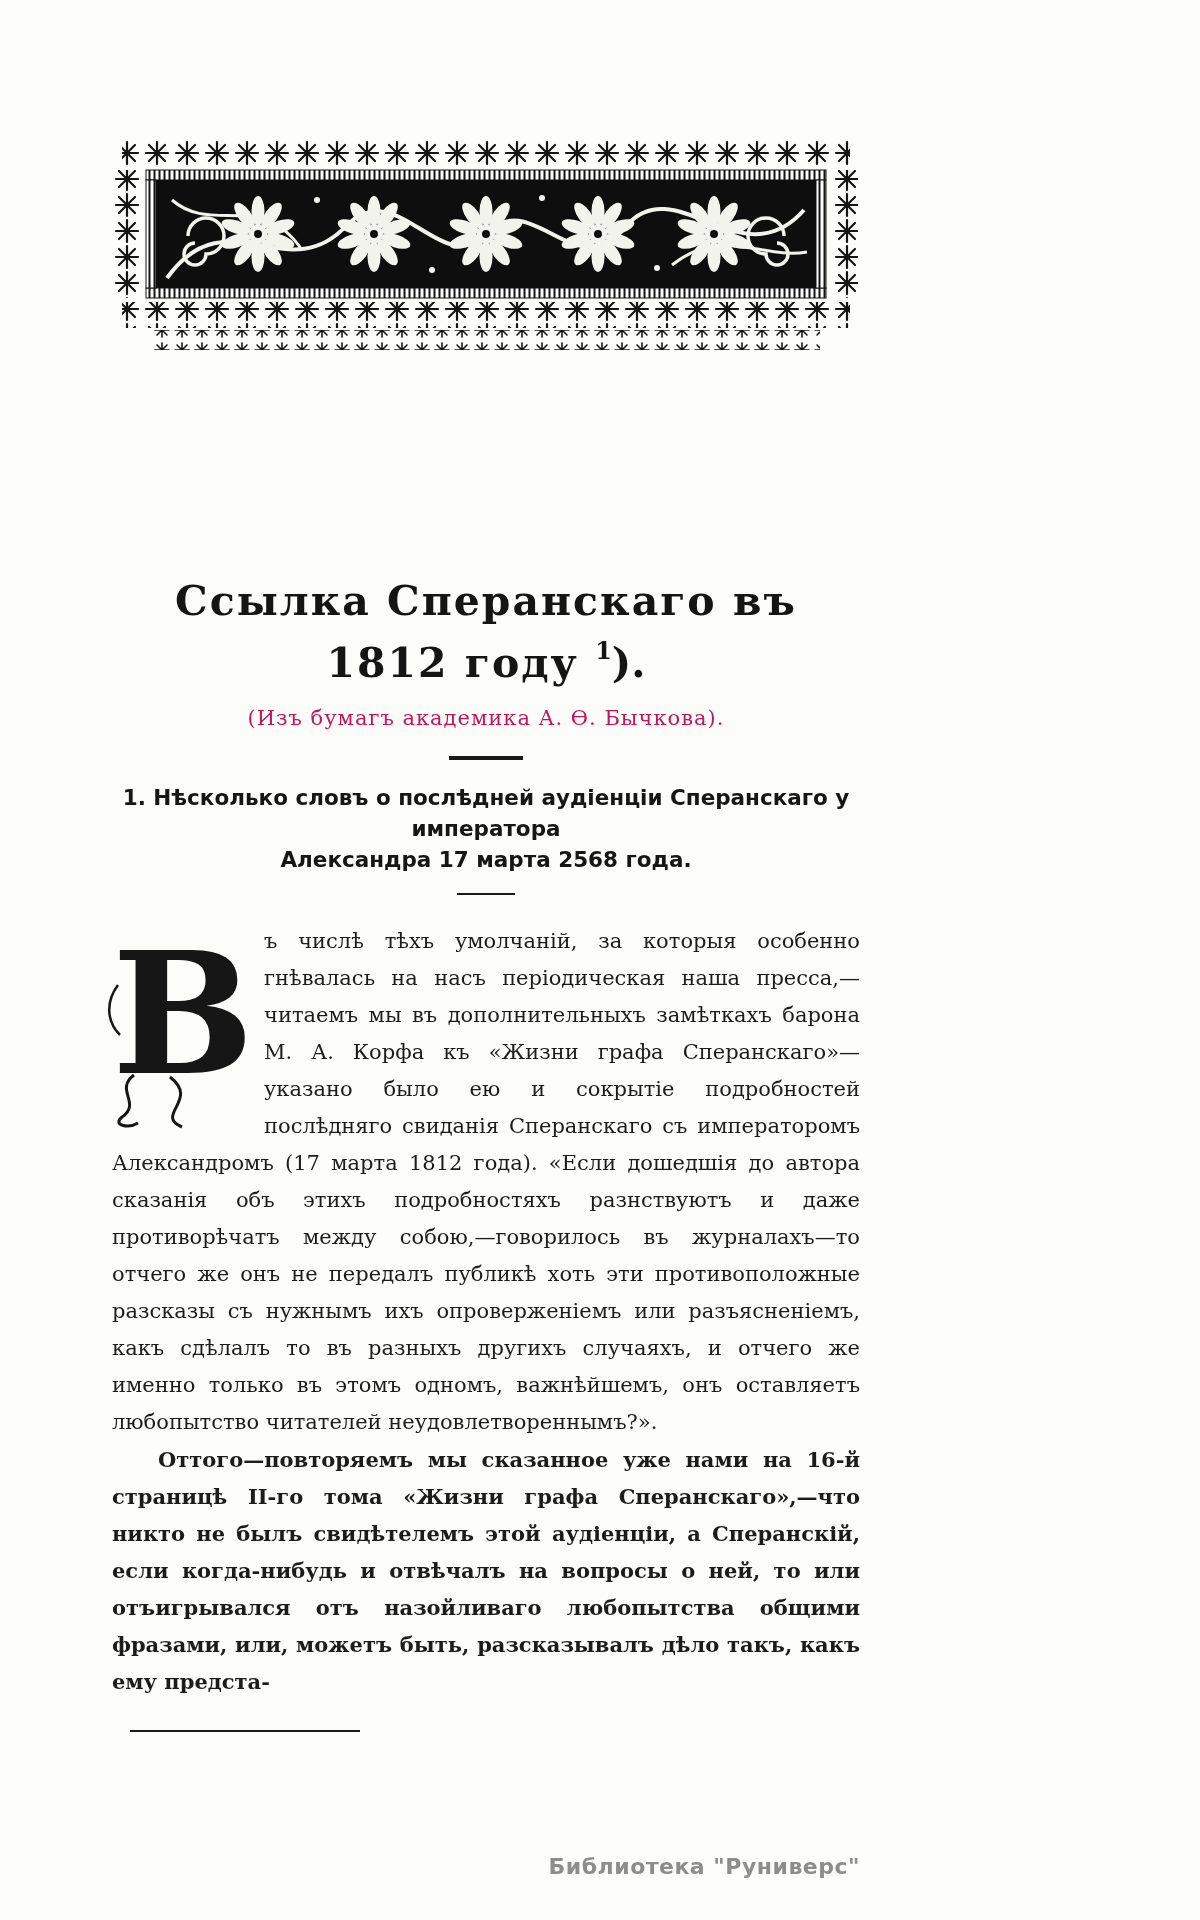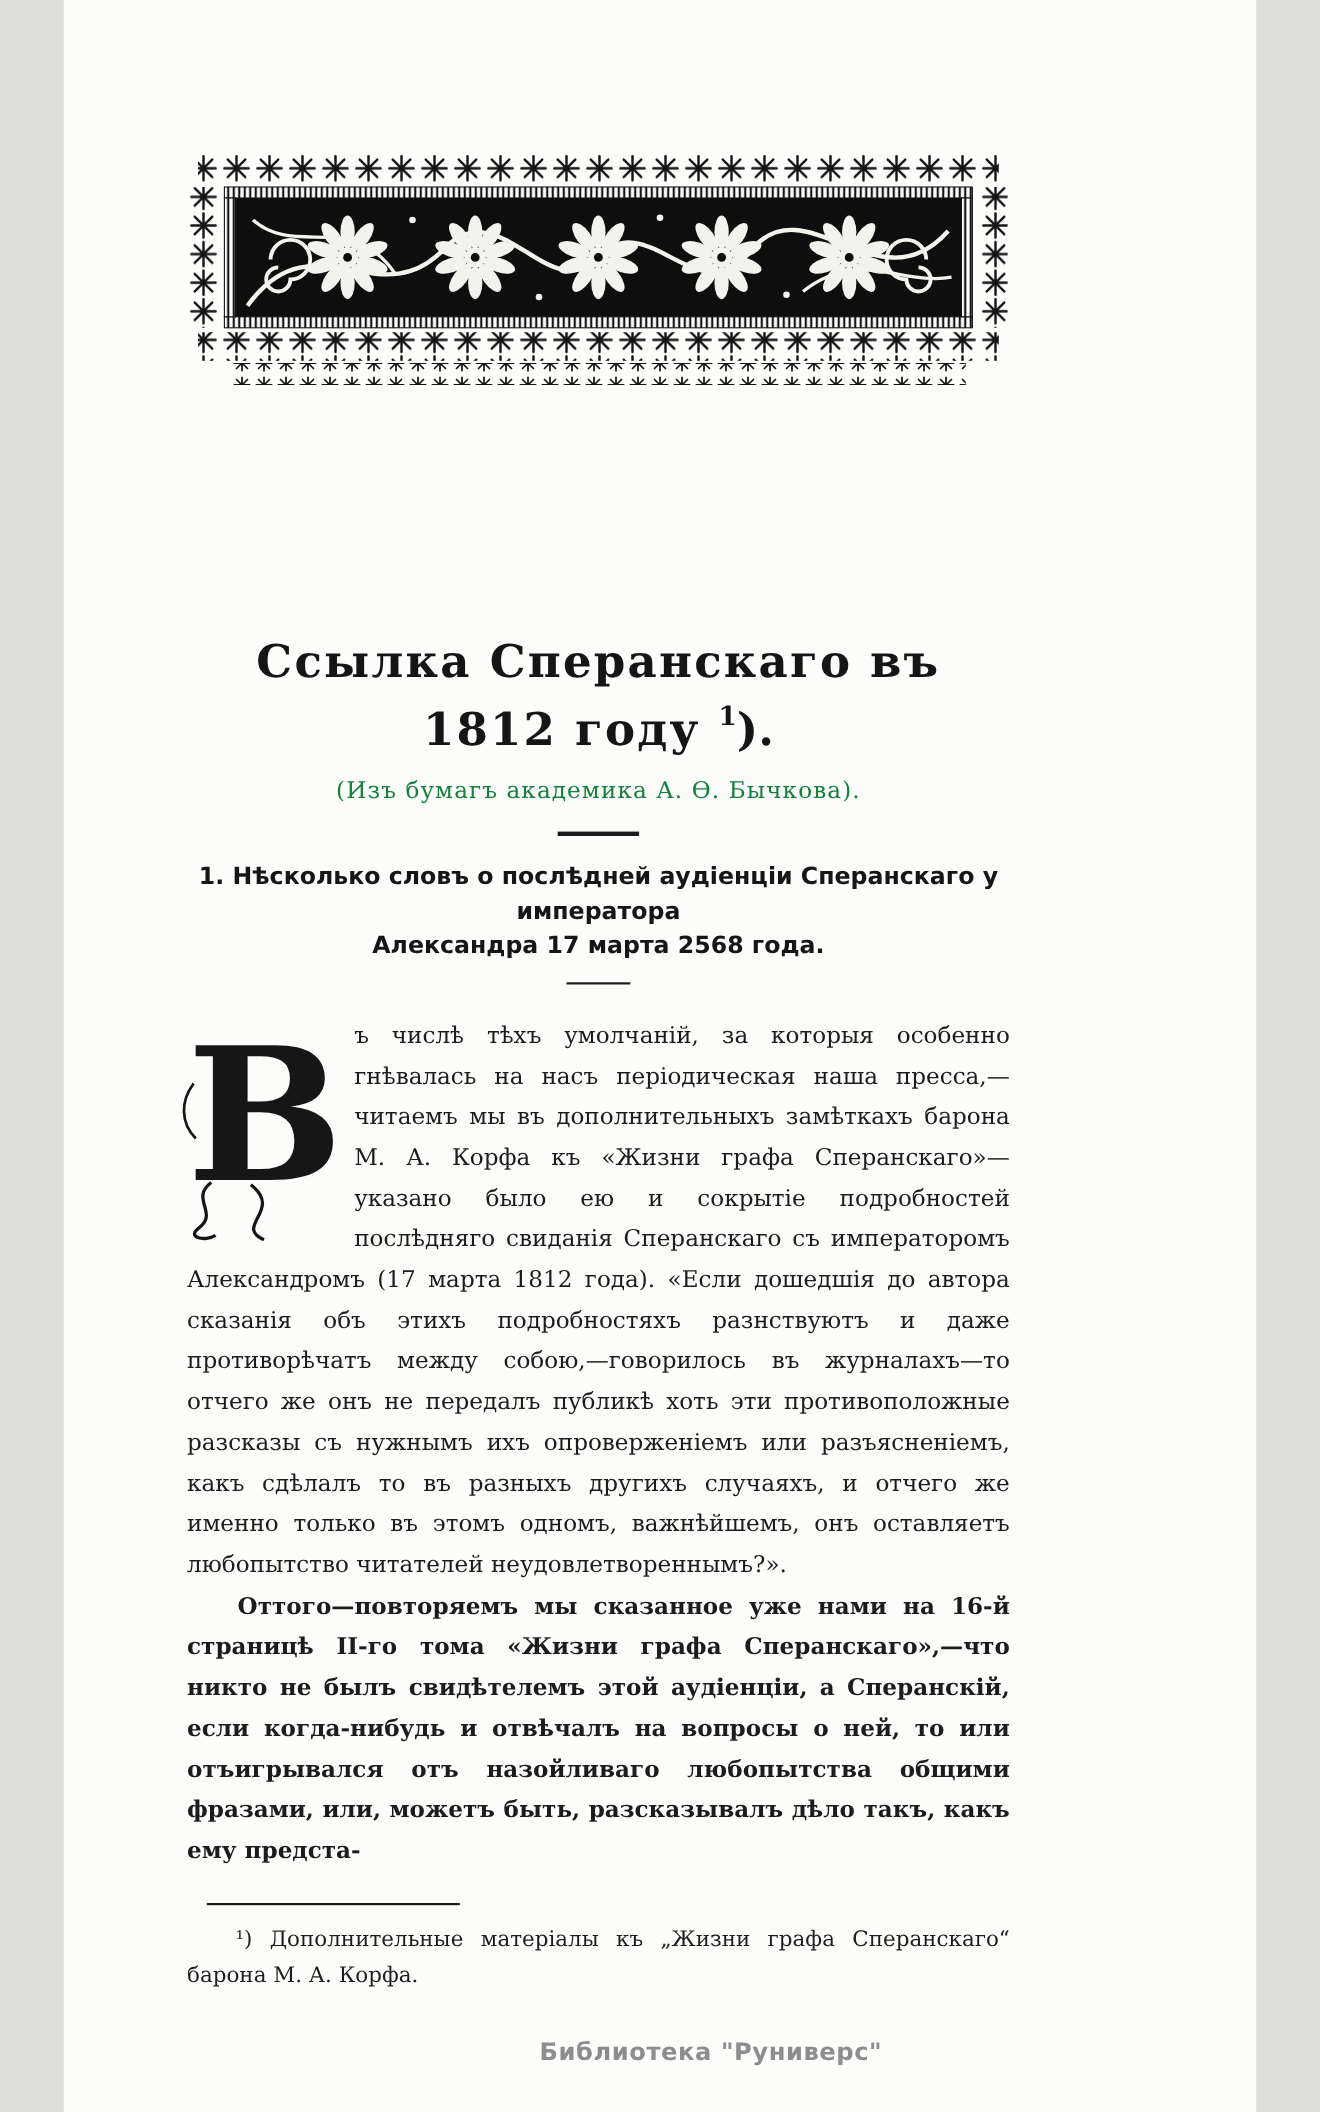--- a/index.html
+++ b/index.html
@@ -1,19 +1,19 @@
 <!DOCTYPE html>
 <html><head>
 <meta charset="utf-8">
 <style>
   html,body{margin:0;padding:0;}
   body{background:#dededa; font-family:"DejaVu Serif", serif;}
   .page{
     position:relative;
-    width:1084px; height:1920px;
+    width:1200px; height:1920px;
     margin:0 auto;
     background:#fcfcfa;
     color:#1b1b1b;
     overflow:hidden;
   }
   .content{
     position:absolute;
     left:112px; top:140px;
     width:748px;
   }
@@ -27,21 +27,21 @@
     line-height:50px;
     color:#151515;
   }
   .title sup{font-size:24px; vertical-align:18px; letter-spacing:0;}
   .title .tail{letter-spacing:0;}
   .subtitle{
     margin:18px 0 0 0;
     text-align:center;
     font-size:21px;
     letter-spacing:1px;
-    color:#15803d;
+    color:#be185d;
   }
   .rule-thick{
     width:74px; height:4px; background:#1a1a1a;
     margin:26px auto 0 auto;
   }
   .rule-thin{
     width:58px; height:2px; background:#1a1a1a;
     margin:18px auto 0 auto;
   }
   .section-heading{
@@ -195,19 +195,18 @@
             <path d="M30,150 C10,165 38,178 18,192 C8,200 24,204 34,198" stroke="#161616" stroke-width="3" fill="none"></path>
             <path d="M66,152 C96,175 50,190 78,202" stroke="#161616" stroke-width="3" fill="none"></path>
             <path d="M14,60 C2,76 2,96 16,110" stroke="#161616" stroke-width="2.5" fill="none"></path>
           </svg>
         </span><span>ъ числѣ тѣхъ умолчаній, за которыя особенно гнѣвалась на насъ періодическая наша пресса,—читаемъ мы въ дополнительныхъ замѣткахъ барона М. А. Корфа къ «Жизни графа Сперанскаго»—указано было ею и сокрытіе подробностей послѣдняго свиданія Сперанскаго съ императоромъ Александромъ (17 марта 1812 года). «Если дошедшія до автора сказанія объ этихъ подробностяхъ разнствуютъ и даже противорѣчатъ между собою,—говорилось въ журналахъ—то отчего же онъ не передалъ публикѣ хоть эти противоположные разсказы съ нужнымъ ихъ опроверженіемъ или разъясненіемъ, какъ сдѣлалъ то въ разныхъ другихъ случаяхъ, и отчего же именно только въ этомъ одномъ, важнѣйшемъ, онъ оставляетъ любопытство читателей неудовлетвореннымъ?».</span>
       </p>
       <p class="para2">Оттого—повторяемъ мы сказанное уже нами на 16-й страницѣ II-го тома «Жизни графа Сперанскаго»,—что никто не былъ свидѣтелемъ этой аудіенціи, а Сперанскій, если когда-нибудь и отвѣчалъ на вопросы о ней, то или отъигрывался отъ назойливаго любопытства общими фразами, или, можетъ быть, разсказывалъ дѣло такъ, какъ ему предста-</p>
     </div>
 
     <div class="footnote-rule"></div>
-    <p class="footnote">¹) Дополнительные матеріалы къ „Жизни графа Сперанскаго“ барона М. А. Корфа.</p>
 
   </div>
 
   <div class="watermark">Библиотека "Руниверс"</div>
 
 </div>
 
 </body></html>

